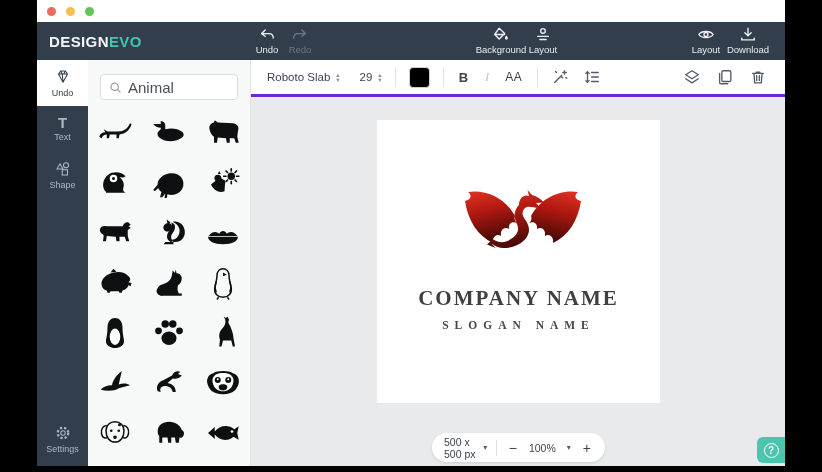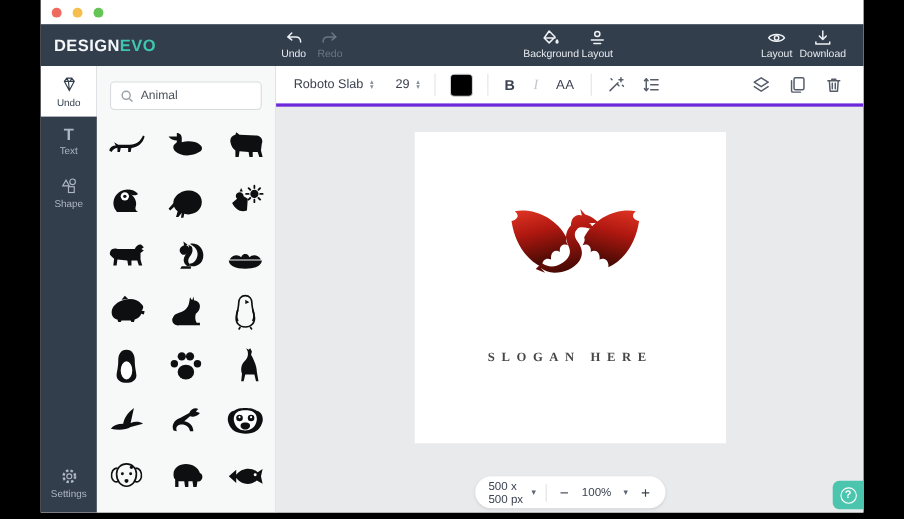--- a/index.html
+++ b/index.html
@@ -37,21 +37,21 @@
   .tab.active { background:#ffffff; }
   .tab.active .tlabel { color:#333e4d; }
   .tab.active svg { stroke:#333e4d; }
   .tab-settings { position:absolute; bottom:4px; left:0; width:51px; }
 
   
   .panel { width:163px; flex:none; background:#f7f8f8; border-right:1px solid #e2e3e4; overflow:hidden; }
   .searchbox { margin:14px 12px 0 12px; height:26px; background:#fff; border:1px solid #d9dbdd; border-radius:4px;
                display:flex; align-items:center; padding:0 8px; gap:6px; }
   .searchbox svg { width:13px; height:13px; stroke:#9aa0a8; fill:none; stroke-width:1.6; flex:none; }
-  .searchbox input { border:none; outline:none; background:transparent; font-size:11px; color:#4a4f57; width:100%;
+  .searchbox input { border:none; outline:none; background:transparent; font-size:15px; color:#4a4f57; width:100%;
                      font-family:"Liberation Sans", sans-serif; }
   .grid { margin-top:8px; display:grid; grid-template-columns:repeat(3,1fr); }
   .icon-cell { height:50px; display:flex; align-items:center; justify-content:center; cursor:pointer; }
   .icon-cell svg { width:36px; height:36px; fill:#0e0f10; }
 
   
   .workspace { flex:1; background:#e9eaec; display:flex; flex-direction:column; }
   .canvas-toolbar { height:37px; background:#fff; border-bottom:3px solid #6d28d9; display:flex; align-items:center;
                     padding:0 18px 0 16px; color:#3c4250; }
   .fontname { font-size:11.5px; }
@@ -368,21 +368,22 @@
                   <stop offset="0.45" stop-color="#b01810"></stop>
                   <stop offset="1" stop-color="#4a0a05"></stop>
                 </linearGradient>
               </defs>
               <g fill="url(#dg)">
                 <path d="M142 88 C124 54 86 34 48 40 C58 48 52 56 42 58 C48 98 68 128 98 142 C96 129 106 123 114 128 C112 114 122 109 130 114 C128 102 138 98 145 102 C141 96 140 92 142 88 Z"></path>
                 <path transform="translate(316 0) scale(-1 1)" d="M142 88 C124 54 86 34 48 40 C58 48 52 56 42 58 C48 98 68 128 98 142 C96 129 106 123 114 128 C112 114 122 109 130 114 C128 102 138 98 145 102 C141 96 140 92 142 88 Z"></path>
                 <path d="M150 66 C150 52 160 44 170 48 L167 36 L176 46 C184 48 194 54 200 61 L183 62 C191 66 190 73 182 71 C173 69 166 68 162 72 C155 79 156 87 162 95 C171 107 173 119 165 131 C156 144 138 152 120 152 C110 152 101 148 95 143 L103 152 L86 145 L97 134 C105 140 115 142 124 139 C141 133 152 121 147 107 C144 98 139 90 142 80 C144 73 147 69 150 66 Z"></path>
               </g>
             </svg>
-            <div class="slogan">SLOGAN HERE</div>
+            <div class="companyname">COMPANY NAME</div>
+            <div class="slogan">SLOGAN NAME</div>
           </div>
 
           <div class="pill">
             <span class="sz">500 x 500 px</span>
             <span class="caret">▾</span>
             <span class="pill-sep"></span>
             <span class="zbtn">−</span>
             <span class="zlevel">100%</span>
             <span class="caret">▾</span>
             <span class="zbtn zplus">+</span>

